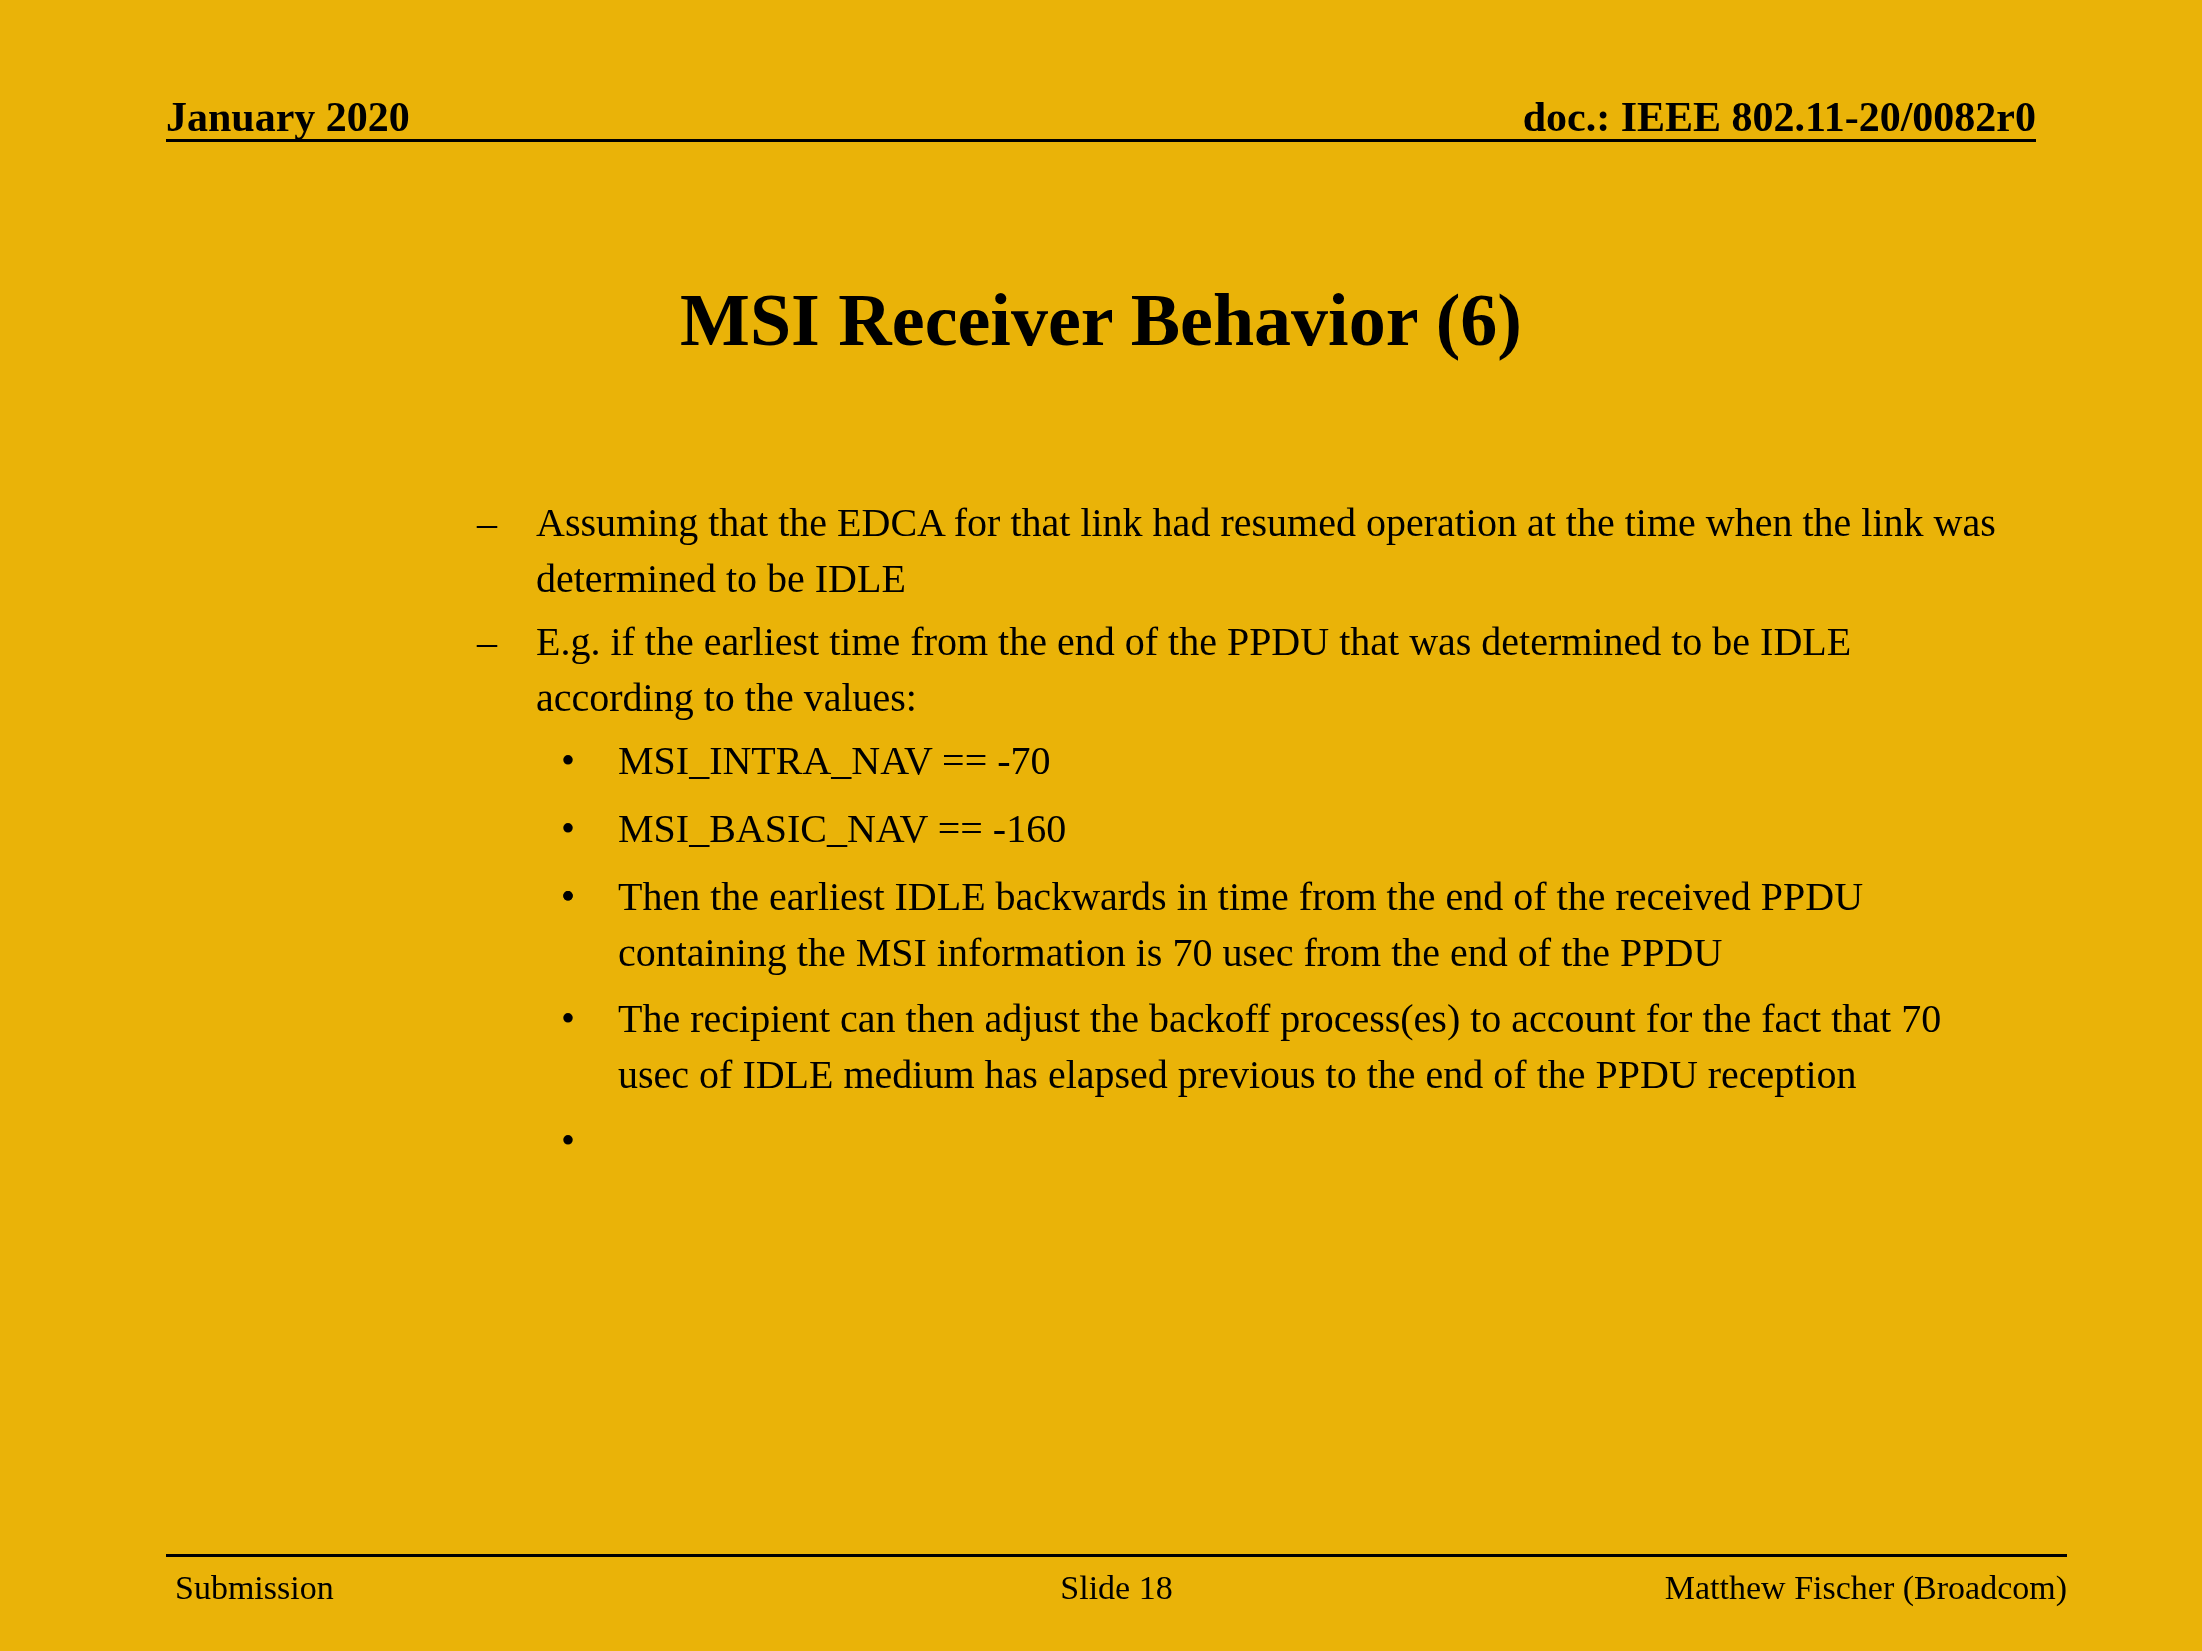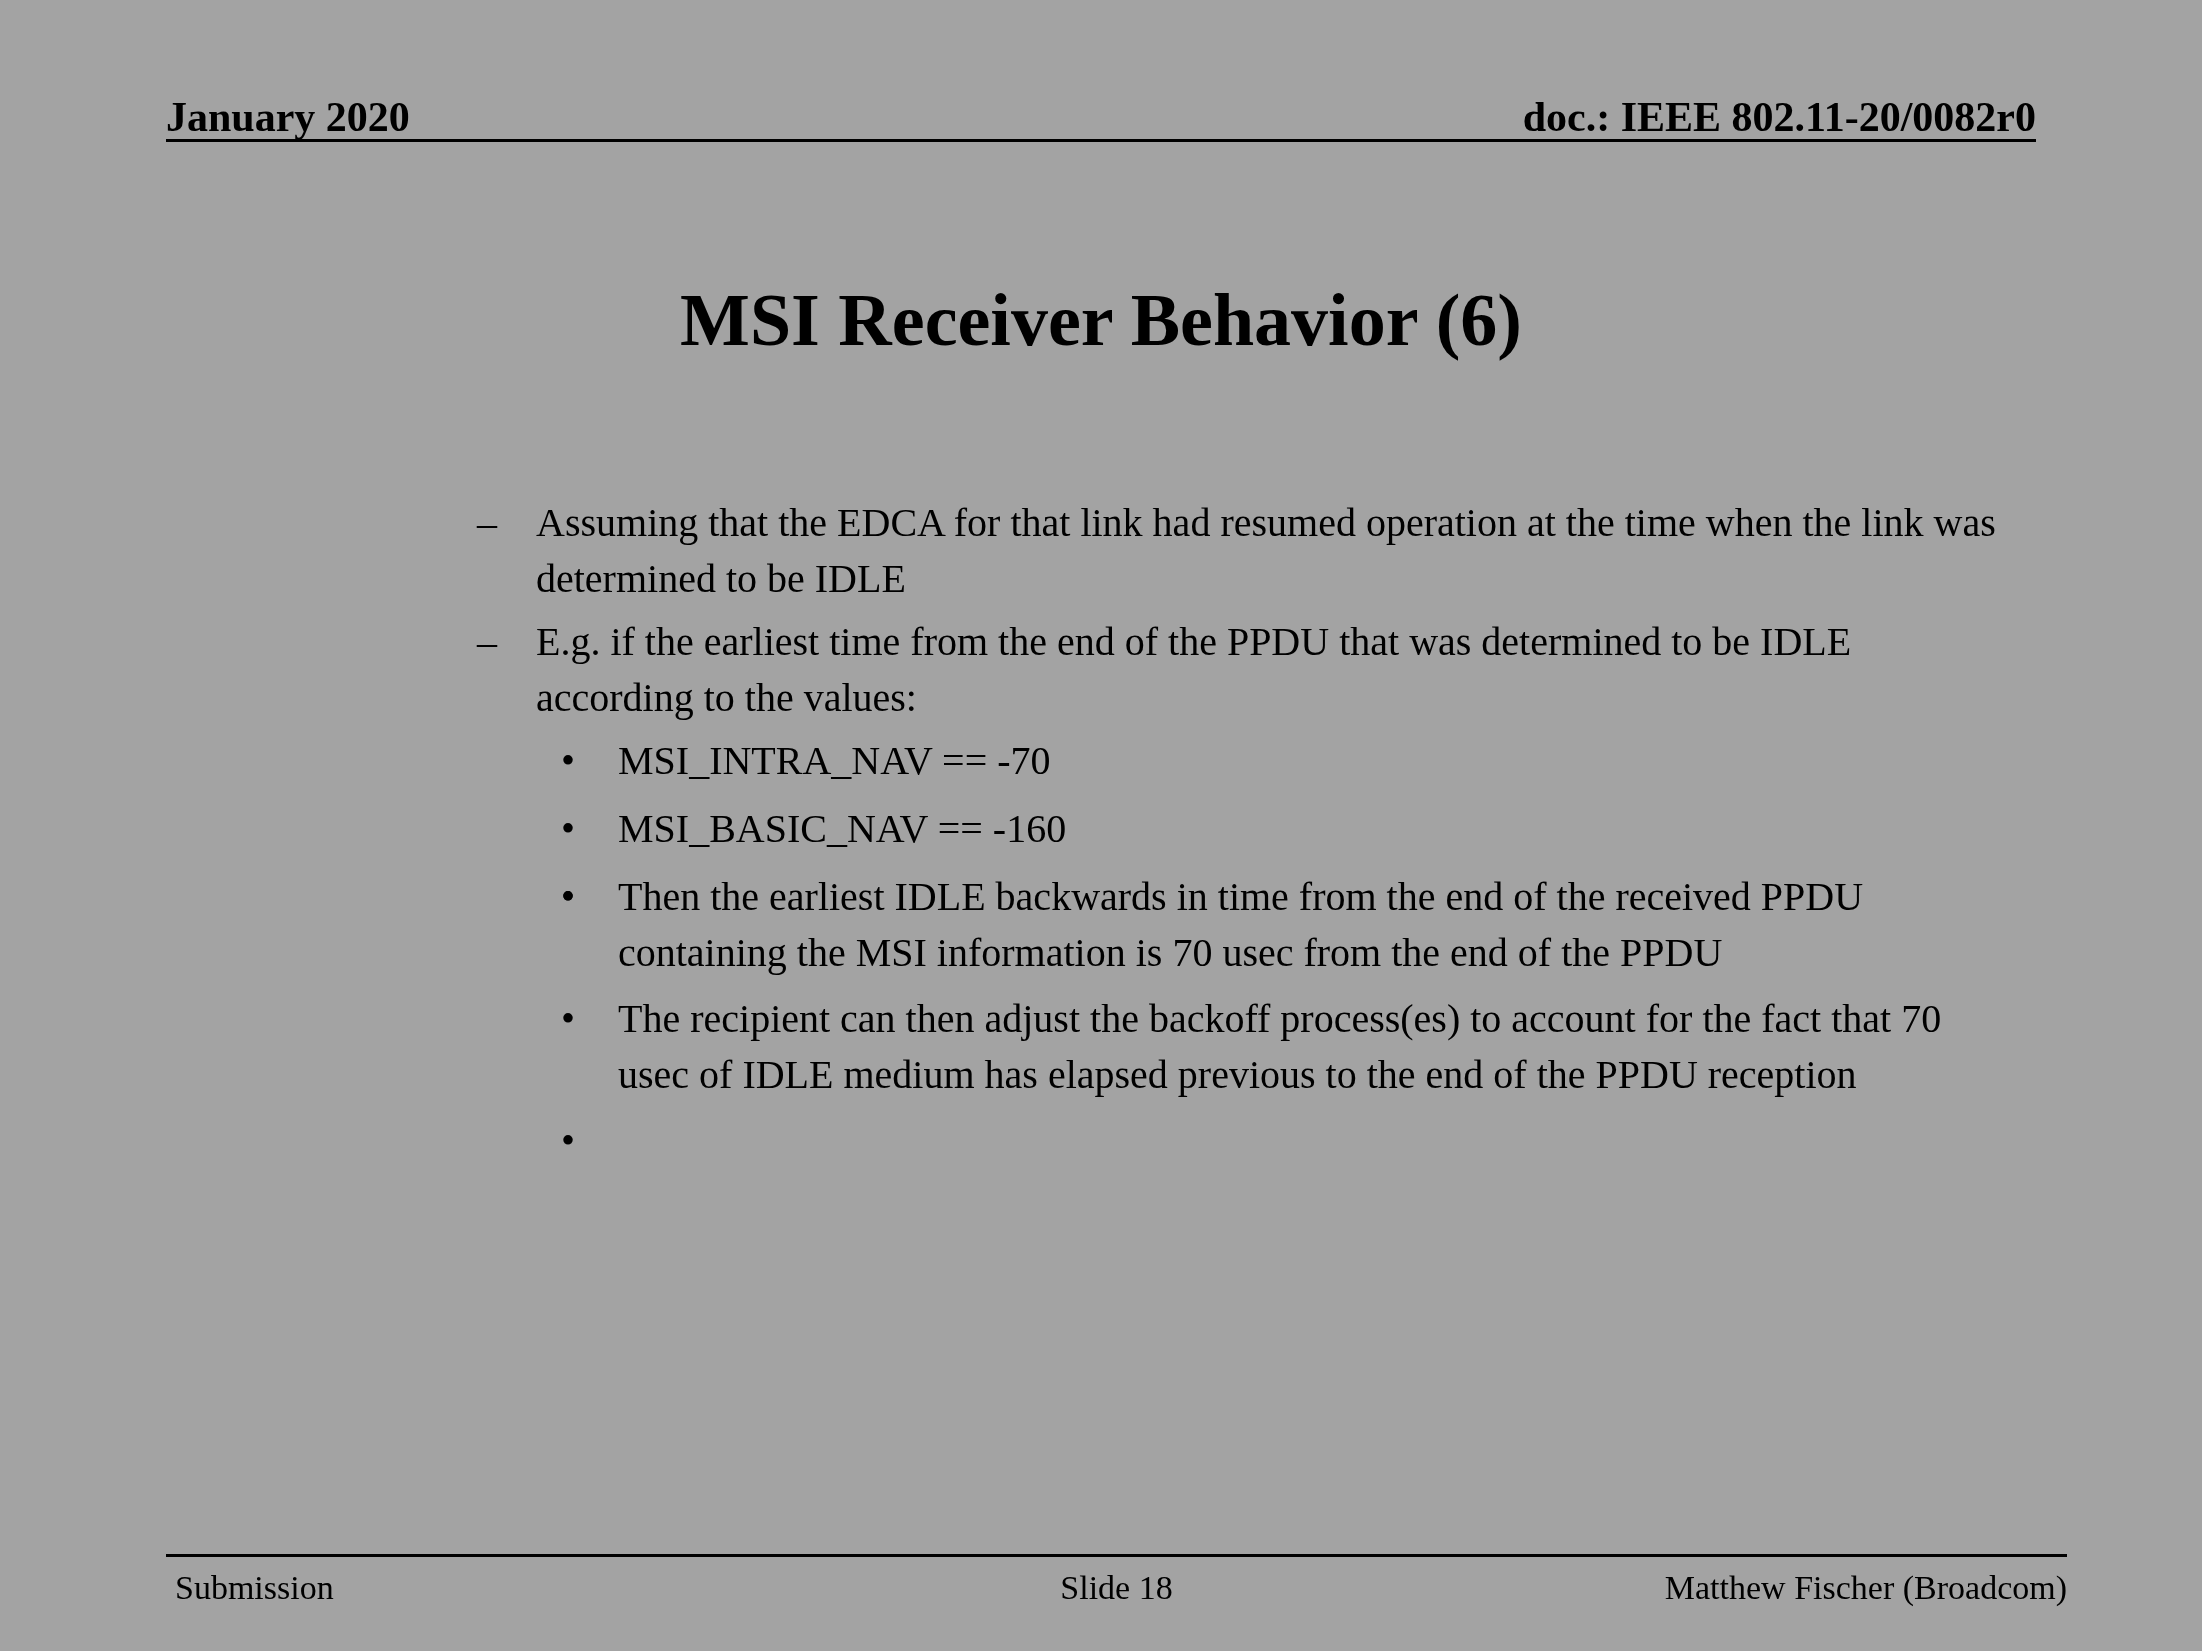--- a/index.html
+++ b/index.html
@@ -12,21 +12,21 @@
     height: 1652px;
     font-family: "Liberation Serif", "DejaVu Serif", serif;
     color: #000000;
     position: relative;
     overflow: hidden;
   }
 
   .slide {
     position: absolute;
     inset: 0;
-    background: #a3a3a3;
+    background: #eab308;
   }
 
   
   .header {
     position: absolute;
     left: 166px;
     top: 74px;
     width: 1870px;
     height: 69px;
   }

